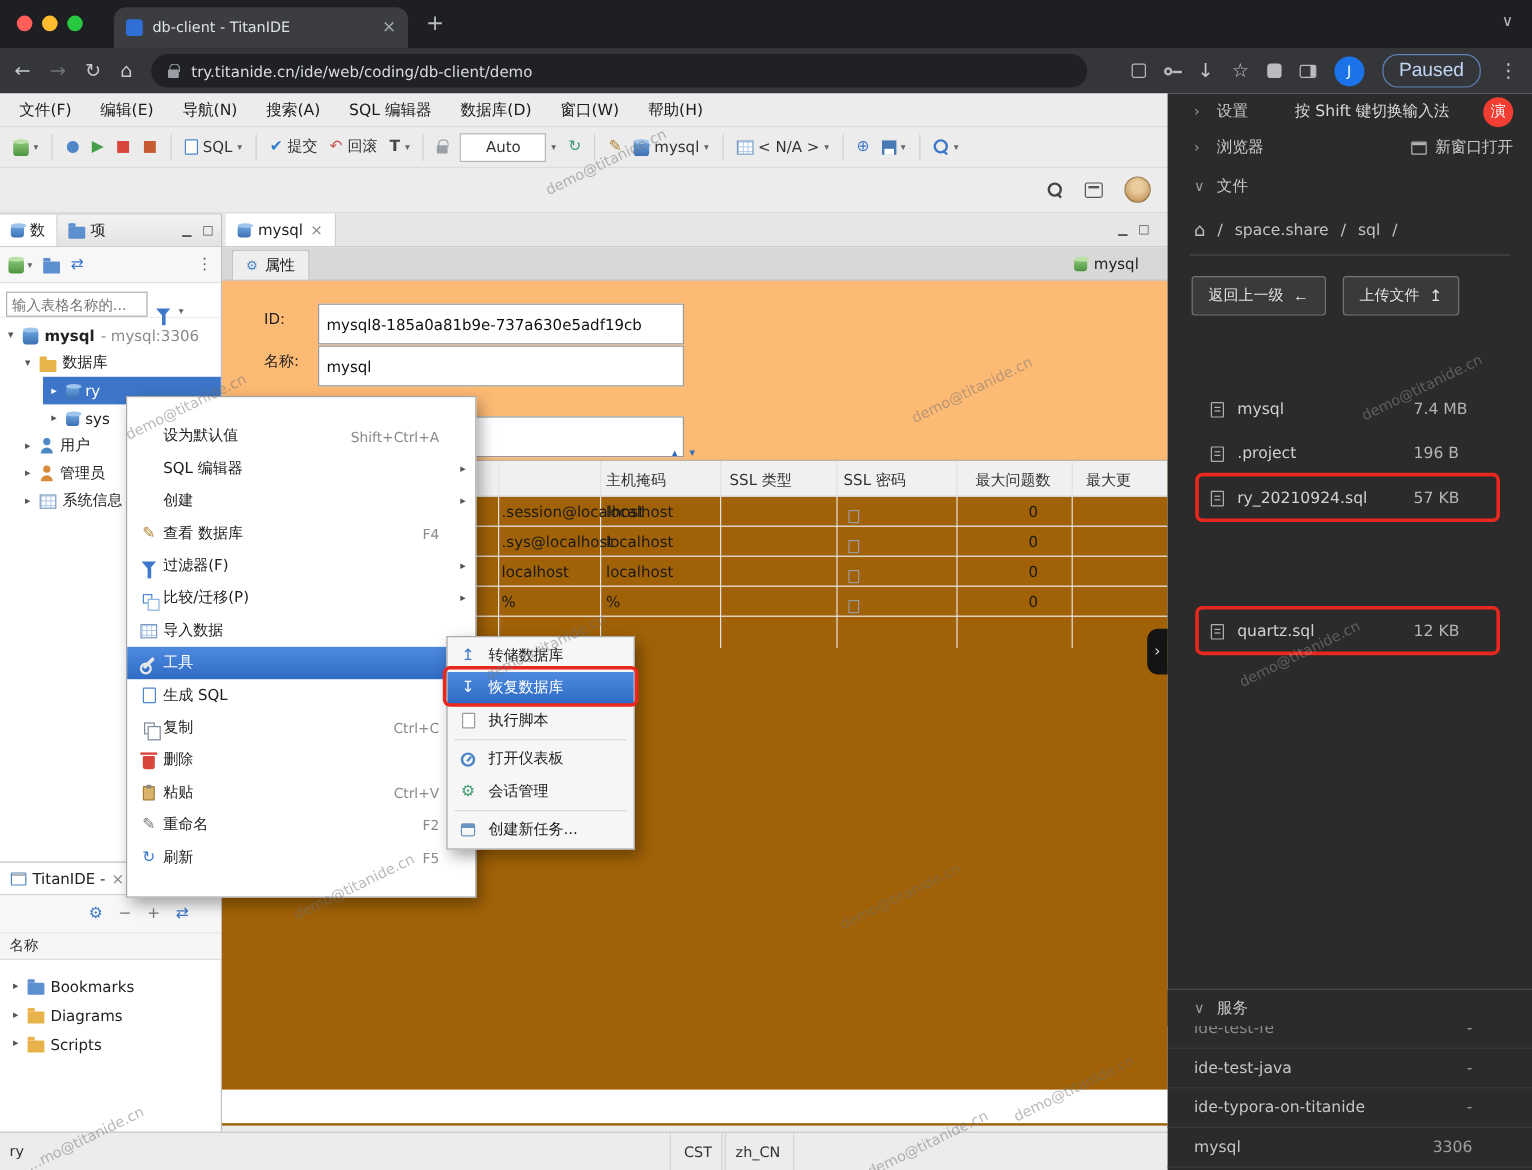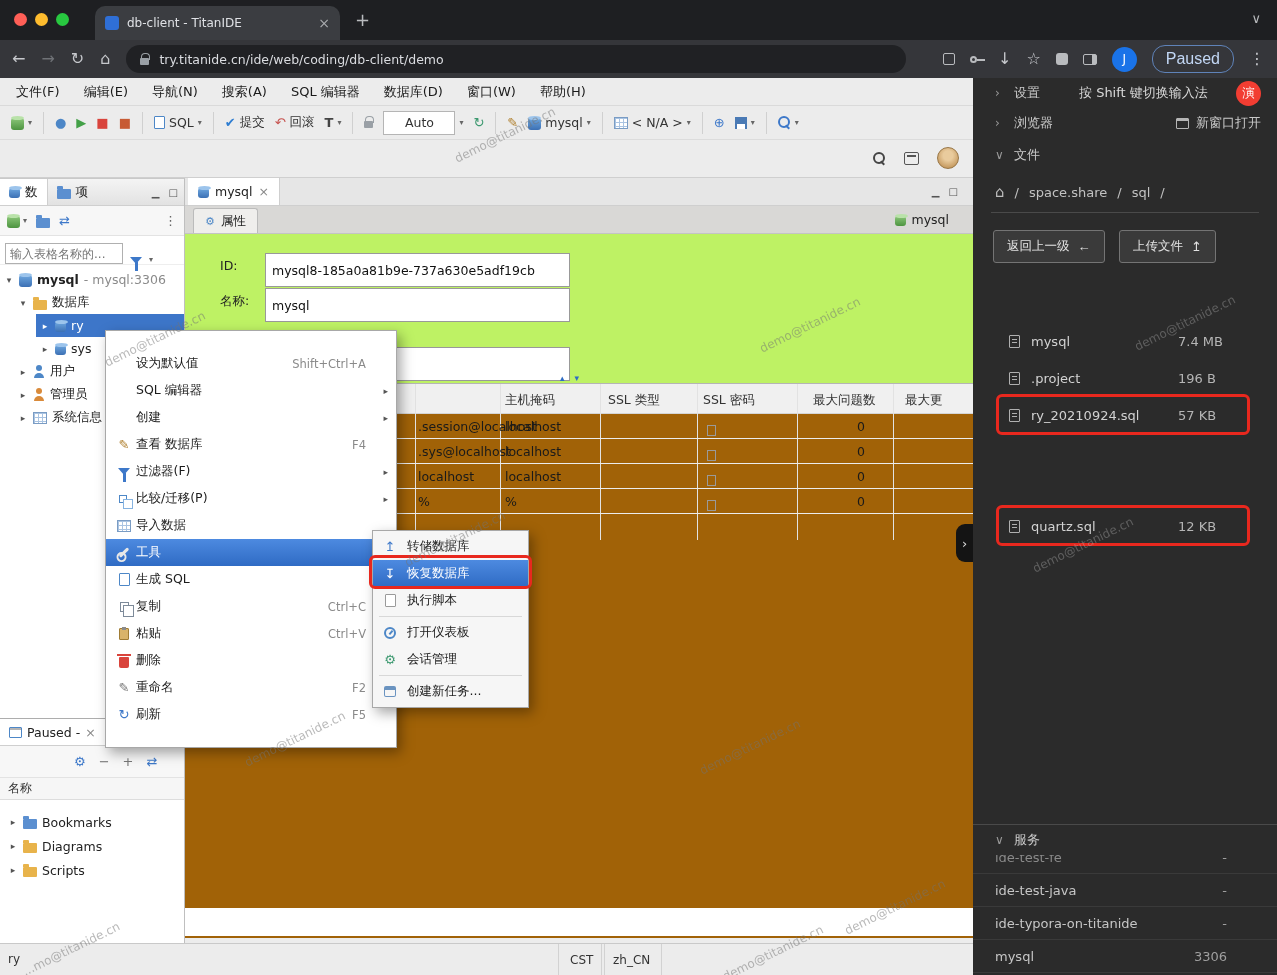--- a/index.html
+++ b/index.html
@@ -114,21 +114,21 @@
 .ptree{padding-top:10px}
 .ptree .trow{height:24px}
 
 
 .editor{position:absolute;left:185px;top:100px;width:788px;height:765px;background:#fff}
 .etabs{height:28px;background:#e6e6e6;border-bottom:1px solid #cfcfcf;display:flex;align-items:stretch;position:relative}
 .etab{background:#fff;border-right:1px solid #cfcfcf;display:flex;align-items:center;gap:6px;padding:0 10px;font-size:12.5px;margin-left:3px}
 .propsbar{height:28px;background:#d9d8d6;border-bottom:1px solid #c4c4c4;display:flex;align-items:flex-end;position:relative}
 .propstab{margin-left:8px;height:25px;background:#efeeec;border:1px solid #bbb;border-bottom:none;border-radius:3px 3px 0 0;display:flex;align-items:center;gap:6px;padding:0 11px;font-size:12.5px}
 .conn-ind{position:absolute;right:24px;top:0;bottom:0;display:flex;align-items:center;gap:6px;font-size:12.5px;color:#222}
-.form{height:150px;background:#bef264;position:relative;border-bottom:1px solid #b5b5b5}
+.form{height:150px;background:#fdba74;position:relative;border-bottom:1px solid #b5b5b5}
 .flabel{position:absolute;font-size:12.5px;color:#222}
 .finput{position:absolute;width:305px;height:25px;background:#fff;border:1px solid #999;font-size:12.5px;padding:16px 6px;font-family:inherit;color:#111}
 .split{position:absolute;left:375px;top:139px;display:flex;gap:10px;color:#2e6cc4;font-size:9px}
 .grid{position:absolute;left:0;top:206px;width:100%;height:524px;background:#a16207}
 .ghead{height:30px;background:#f0f0f0;border-bottom:1px solid #d5d5d5;position:relative;font-size:12.5px;color:#333}
 .ghead span{position:absolute;top:8px}
 .gcol{position:absolute;top:0;width:1px;height:156px;background:#e2e2e2}
 .grow{position:absolute;left:0;width:100%;height:25px;border-bottom:1px solid #ececec;font-size:12.5px;color:#1a1a1a}
 .grow span{position:absolute;top:5px}
 .gc-user{left:233px}.gc-host{left:320px}.gc-ssl{left:522px;top:6px!important}
@@ -385,21 +385,21 @@
           <span class="i-table"></span>
           <span>系统信息</span>
         </div>
       </div>
     </div>
 
     <div class="projpanel">
       <div class="phead">
         <span class="ptab active">
             <span class="i-win" style="border-color:#4d87c7"></span>
-            <span>Paused -</span>
+            <span>TitanIDE -</span>
             <span style="color:#888">×</span>
           </span>
         <span class="winbtns">
             <span>▁</span>
             <span>□</span>
           </span>
       </div>
       <div class="ptools">
         <span>⚙</span>
         <span style="color:#777">−</span>
@@ -691,32 +691,32 @@
     <div class="cmi">
       <span class="ic-col">
           <span class="i-copy"></span>
         </span>
         <span class="lbl">复制</span>
         <span class="sc">Ctrl+C</span>
         <span class="arrow"></span>
     </div>
     <div class="cmi">
       <span class="ic-col">
+          <span class="i-trash"></span>
+        </span>
+        <span class="lbl">删除</span>
+        <span class="sc"></span>
+        <span class="arrow"></span>
+    </div>
+    <div class="cmi">
+      <span class="ic-col">
           <span class="i-paste"></span>
         </span>
         <span class="lbl">粘贴</span>
         <span class="sc">Ctrl+V</span>
-        <span class="arrow"></span>
-    </div>
-    <div class="cmi">
-      <span class="ic-col">
-          <span class="i-trash"></span>
-        </span>
-        <span class="lbl">删除</span>
-        <span class="sc"></span>
         <span class="arrow"></span>
     </div>
     <div class="cmi">
       <span class="ic-col">
           <span class="glyph" style="color:#777">✎</span>
         </span>
         <span class="lbl">重命名</span>
         <span class="sc">F2</span>
         <span class="arrow"></span>
     </div>

